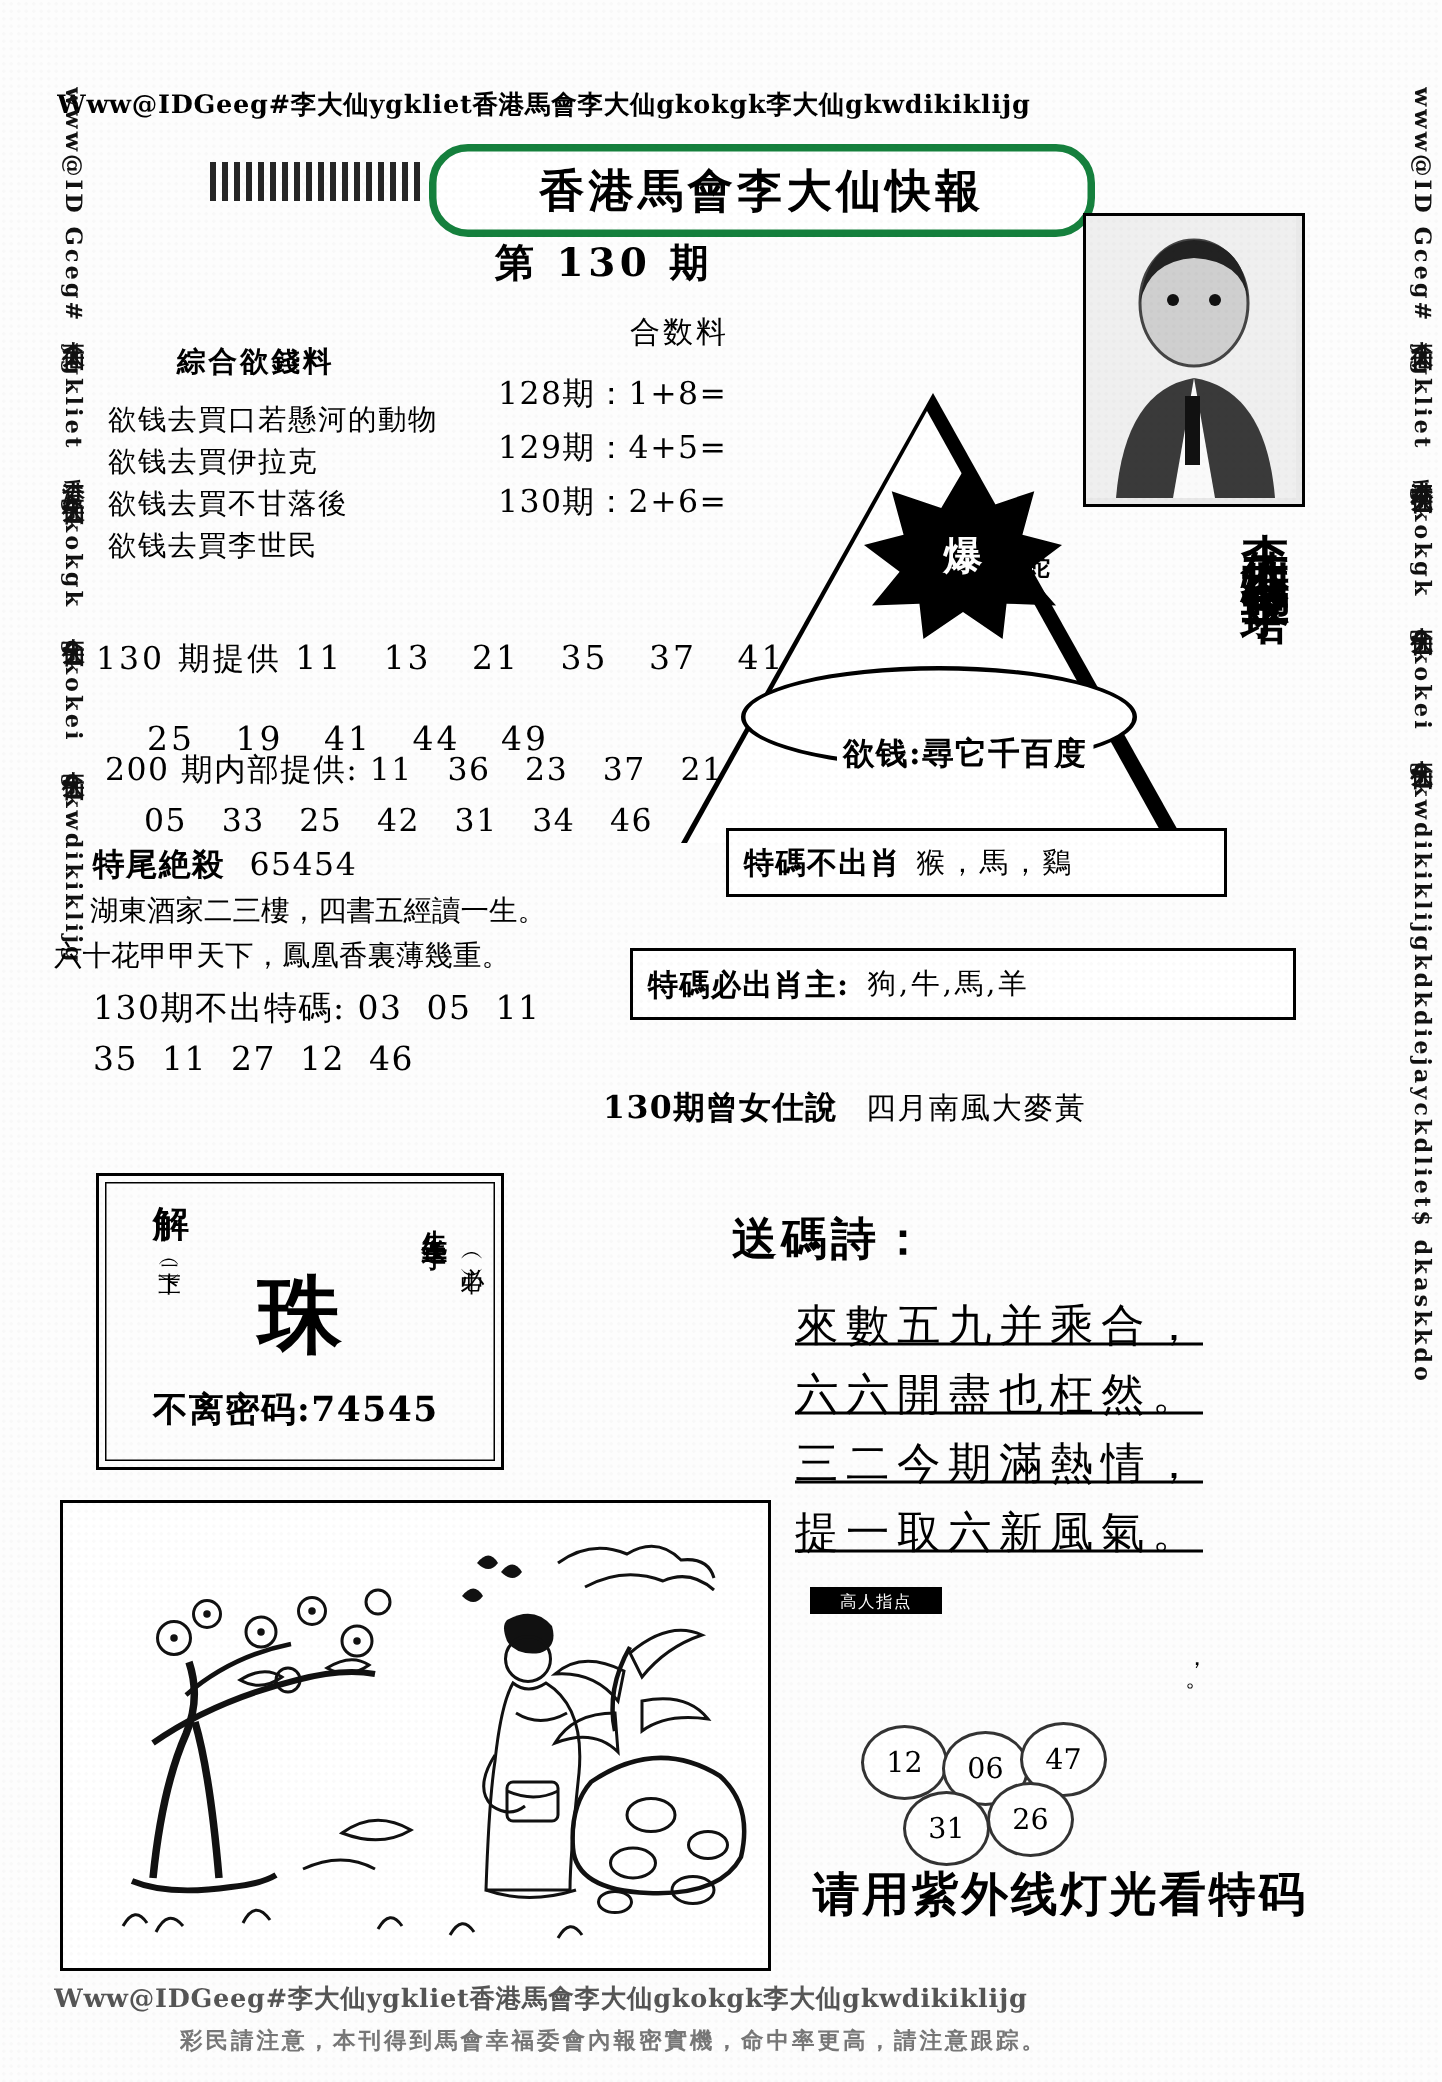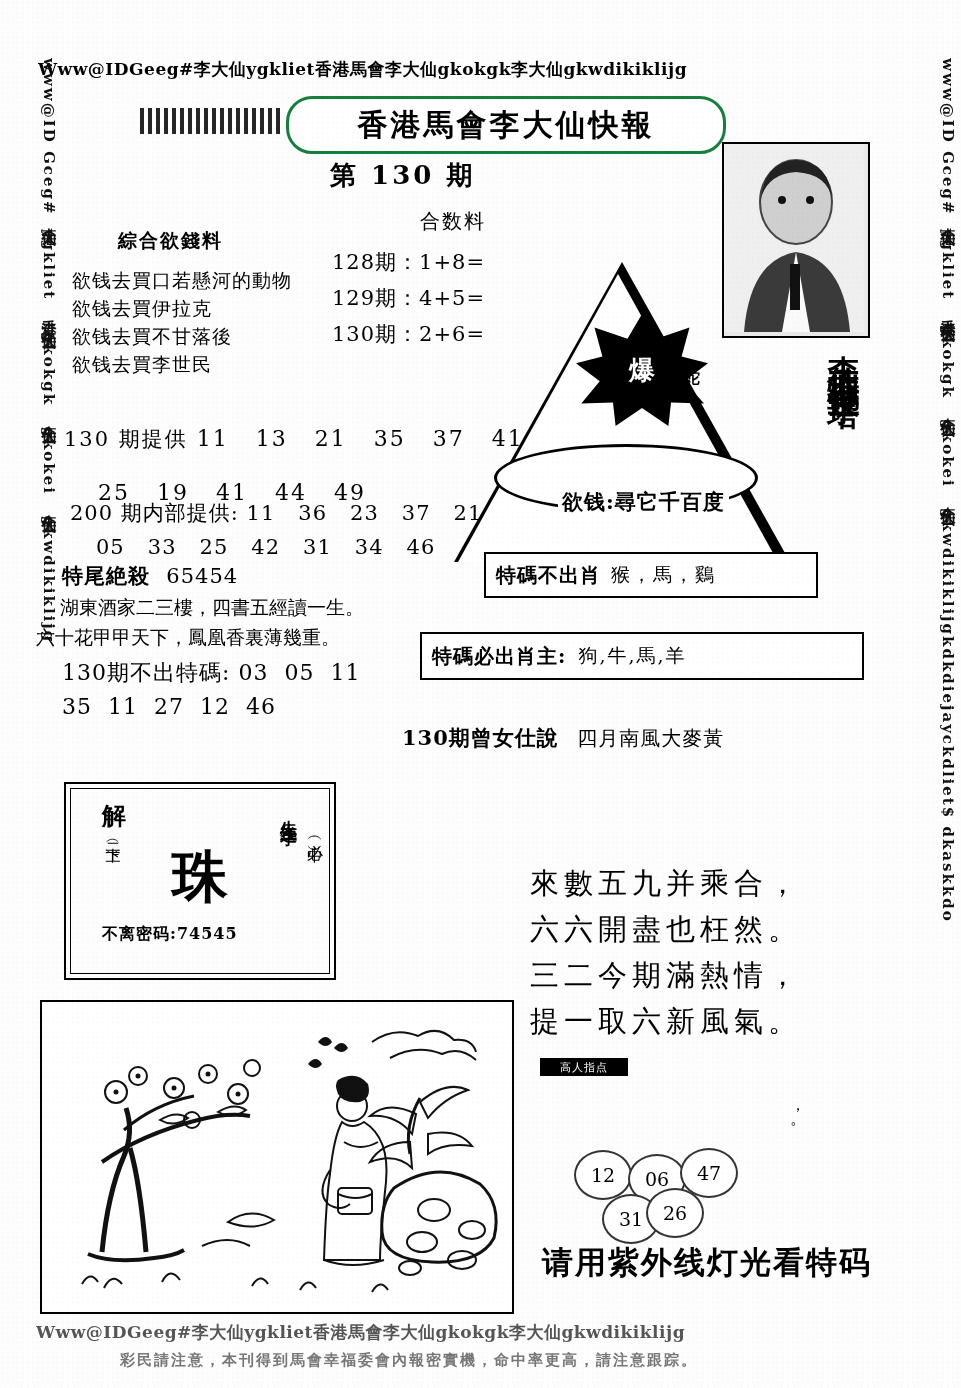--- a/index.html
+++ b/index.html
@@ -43,21 +43,21 @@
     overflow:hidden;color:#111;
   }
   .wm-left{left:24px;}
   .wm-right{right:20px;}
   
   .masthead{
     position:absolute;left:140px;top:96px;width:580px;height:54px;
   }
   .mast-banner{
     position:absolute;left:146px;top:0;width:434px;height:52px;
-    border:3px solid #15803d;border-radius:26px;
+    border:5px solid #15803d;border-radius:26px;
     display:flex;align-items:center;justify-content:center;
     font-family:"DejaVu Serif","Liberation Serif",serif;
     font-size:30px;font-weight:bold;letter-spacing:3px;
     background:#fff;
   }
   .mast-left-deco,.mast-right-deco{
     position:absolute;top:12px;height:26px;
     background:repeating-linear-gradient(90deg,#000 0 4px,#fff 4px 8px);
     opacity:.85;
   }
@@ -150,21 +150,21 @@
   }
   .jie-vert2{
     position:absolute;left:238px;top:46px;height:100px;
     writing-mode:vertical-rl;
     font-family:"DejaVu Serif","Liberation Serif",serif;
     font-size:16px;letter-spacing:2px;
   }
   .jie-code{
     position:absolute;left:36px;top:140px;
     font-family:"DejaVu Serif","Liberation Serif",serif;
-    font-size:16px;font-weight:bold;letter-spacing:1px;
+    font-size:23px;font-weight:bold;letter-spacing:1px;
   }
   
   .pic-box{
     position:absolute;left:40px;top:1000px;width:470px;height:310px;
     border:2px solid #000;background:#fff;overflow:hidden;
   }
   
   .pyramid-wrap{
     position:absolute;left:398px;top:240px;width:420px;height:430px;
   }
@@ -237,42 +237,42 @@
   }
   
   .song-title{
     position:absolute;left:488px;top:806px;
     font-family:"DejaVu Serif","Liberation Serif",serif;
     font-size:30px;font-weight:bold;letter-spacing:3px;
   }
   .song-lines{
     position:absolute;left:530px;top:860px;width:370px;
     font-family:"DejaVu Serif","Liberation Serif",serif;
-    font-size:29px;line-height:46px;letter-spacing:5px;
+    font-size:29px;line-height:46px;letter-spacing:5px;text-decoration:underline;
   }
   .mini-badge{
     position:absolute;left:540px;top:1058px;width:88px;height:18px;
     background:#000;color:#fff;font-size:11px;
     display:flex;align-items:center;justify-content:center;letter-spacing:1px;
   }
   .dots{
     position:absolute;left:790px;top:1098px;font-size:16px;line-height:14px;
   }
   
   .balls{position:absolute;left:570px;top:1140px;width:220px;height:110px;}
   .ball{
     position:absolute;width:54px;height:46px;border:2px solid #333;border-radius:50%;
     display:flex;align-items:center;justify-content:center;background:#fff;
     font-family:"DejaVu Serif","Liberation Serif",serif;font-size:19px;
   }
   .b0{left:4px;top:10px;}
   .b1{left:58px;top:14px;}
   .b2{left:110px;top:8px;}
   .b3{left:32px;top:54px;}
-  .b4{left:76px;top:48px;text-align:center;}
+  .b4{left:88px;top:48px;text-align:center;}
   .uv-line{
     position:absolute;left:542px;top:1242px;
     font-family:"DejaVu Serif","Liberation Serif",serif;
     font-size:31px;font-weight:bold;letter-spacing:2px;
   }
   .noise{
     position:absolute;inset:0;pointer-events:none;
     background-image:radial-gradient(rgba(0,0,0,.05) 1px,transparent 1px);
     background-size:5px 5px;opacity:.35;
   }
@@ -408,20 +408,21 @@
     </div>
   </div>
 
   <div class="zeng-line">
     <span>130期曾女仕說</span>
     <span class="tail">四月南風大麥黃</span>
   </div>
 
   <div class="vert-title">李大仙特碼金字塔</div>
 
+  <div class="song-title">送碼詩：</div>
   <div class="song-lines">
     <div>來數五九并乘合，</div>
     <div>六六開盡也枉然。</div>
     <div>三二今期滿熱情，</div>
     <div>提一取六新風氣。</div>
   </div>
   <div class="mini-badge">高人指点</div>
   <div class="dots">，<br>。</div>
 
   <div class="balls">

